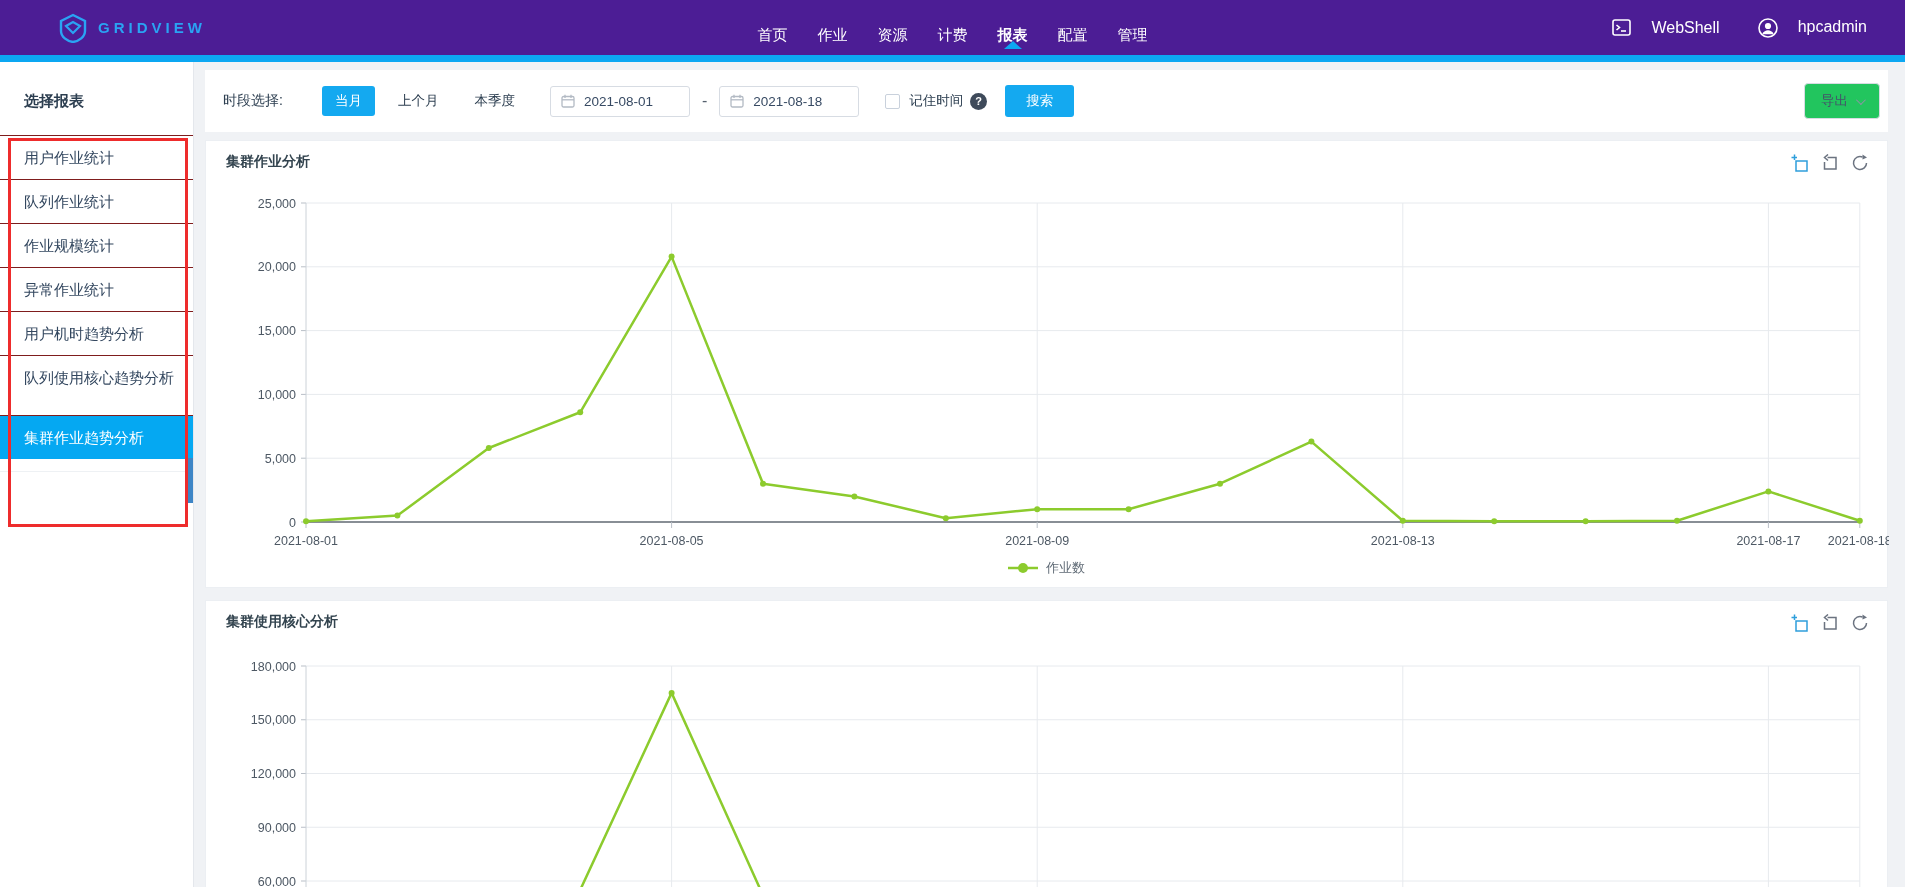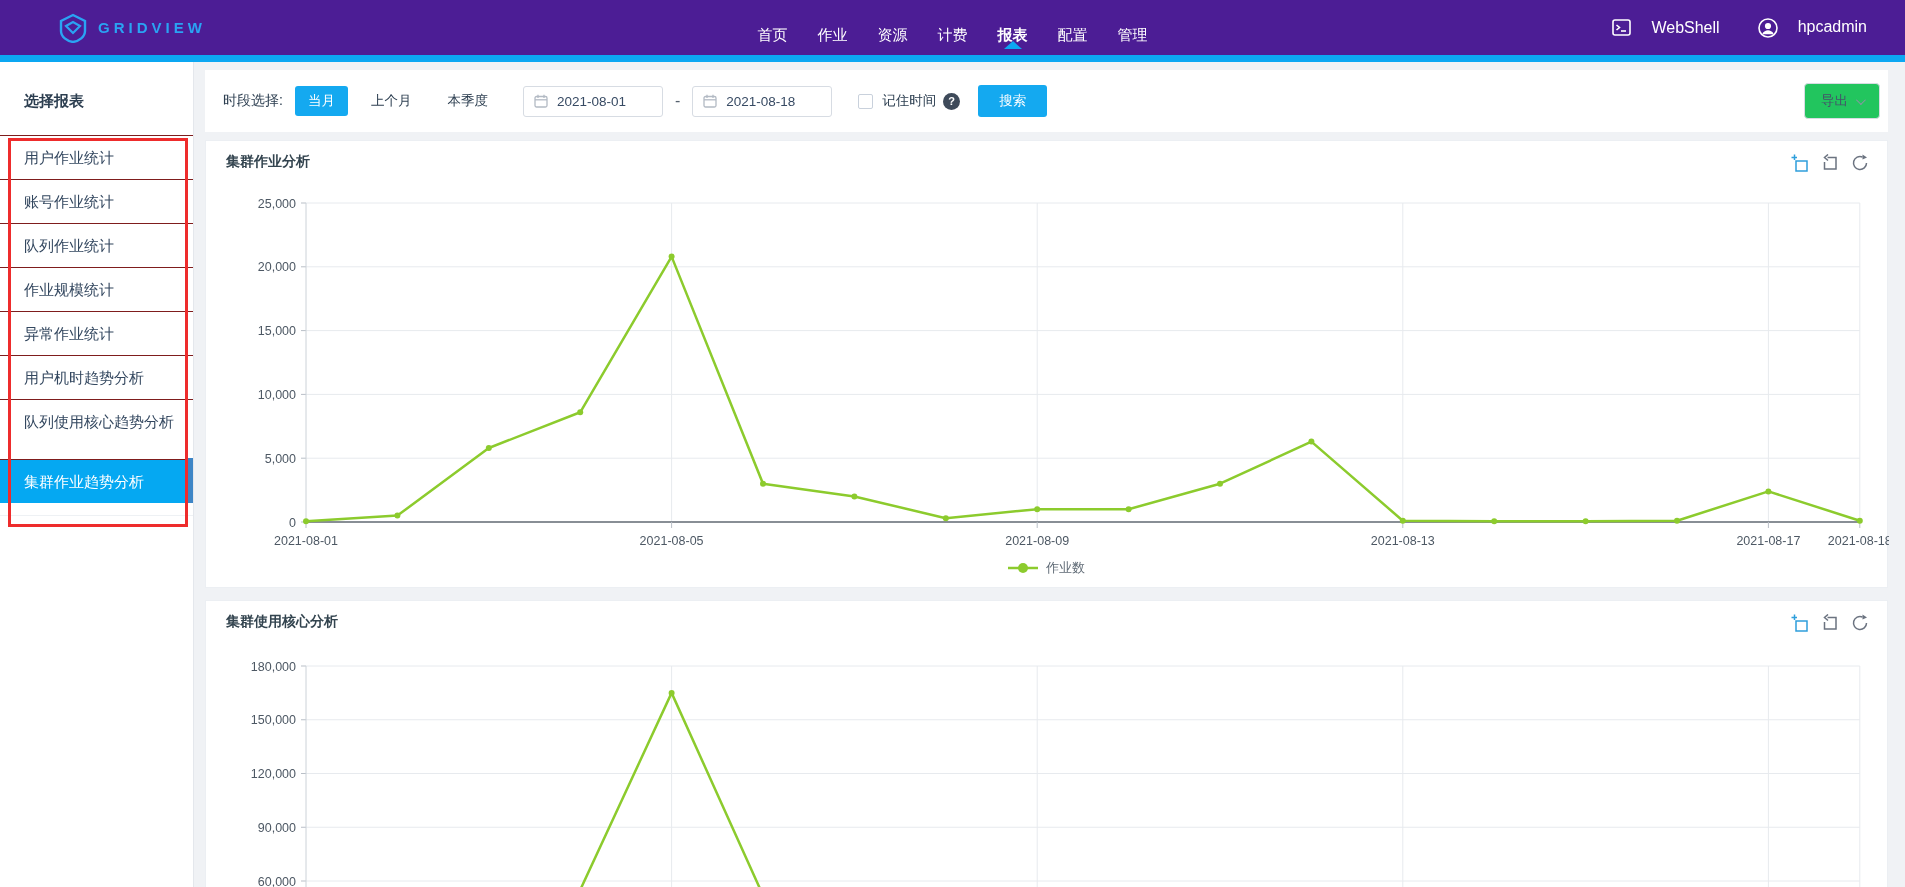--- a/index.html
+++ b/index.html
@@ -34,21 +34,21 @@
 
   
   .annotation-box { position:absolute; left:8px; top:138px; width:180px; height:389px;
     border:3px solid #ee2c2c; z-index:50; pointer-events:none; }
 
   
   .toolbar { position:absolute; left:205px; top:70px; width:1683px; height:62px; background:#fff;
     display:flex; align-items:center; padding:0 8px 0 18px; }
   .tb-label { font-size:14px; color:#2c3e50; margin-right:12px; }
   .preset-btn { font-size:13.5px; color:#2c3e50; padding:6px 13px; border-radius:3px; cursor:pointer; }
-  .preset-btn.active { background:#14a9f0; color:#fff; }
+  .preset-btn.active { background:#14a9f0; color:#fff;margin-left:27px; }
   .preset-btn + .preset-btn { margin-left:10px; }
   .date-input { display:flex; align-items:center; gap:9px; width:140px; height:31px;
     border:1px solid #d7dce3; border-radius:3px; padding:0 10px; margin-left:22px;
     font-size:13.5px; color:#374a63; background:#fff; cursor:text; }
   .date-sep { margin-left:12px; color:#55616e; }
   .date-sep + .date-input { margin-left:12px; }
   .checkbox { width:15px; height:15px; border:1px solid #c9d1dc; border-radius:2px; background:#fff;
     margin-left:26px; cursor:pointer; }
   .cb-label { font-size:13.5px; color:#2c3e50; margin-left:9px; }
   .help-icon { width:17px; height:17px; border-radius:50%; background:#3e4a5a; color:#fff;
@@ -113,21 +113,20 @@
       <span>hpcadmin</span>
     </div>
   </div>
 </div>
 <div class="accent-bar"></div>
 
 <div class="sidebar">
   <div class="sidebar-title">选择报表</div>
   <div>
     <div class="report-item">用户作业统计</div>
-    <div class="report-item">账号作业统计</div>
     <div class="report-item">队列作业统计</div>
     <div class="report-item">作业规模统计</div>
     <div class="report-item">异常作业统计</div>
     <div class="report-item">用户机时趋势分析</div>
     <div class="report-item">队列使用核心趋势分析</div>
     <div class="report-item selected">集群作业趋势分析</div>
     <div class="list-end"></div>
   </div>
   <div class="sidebar-thumb"></div>
 </div>

